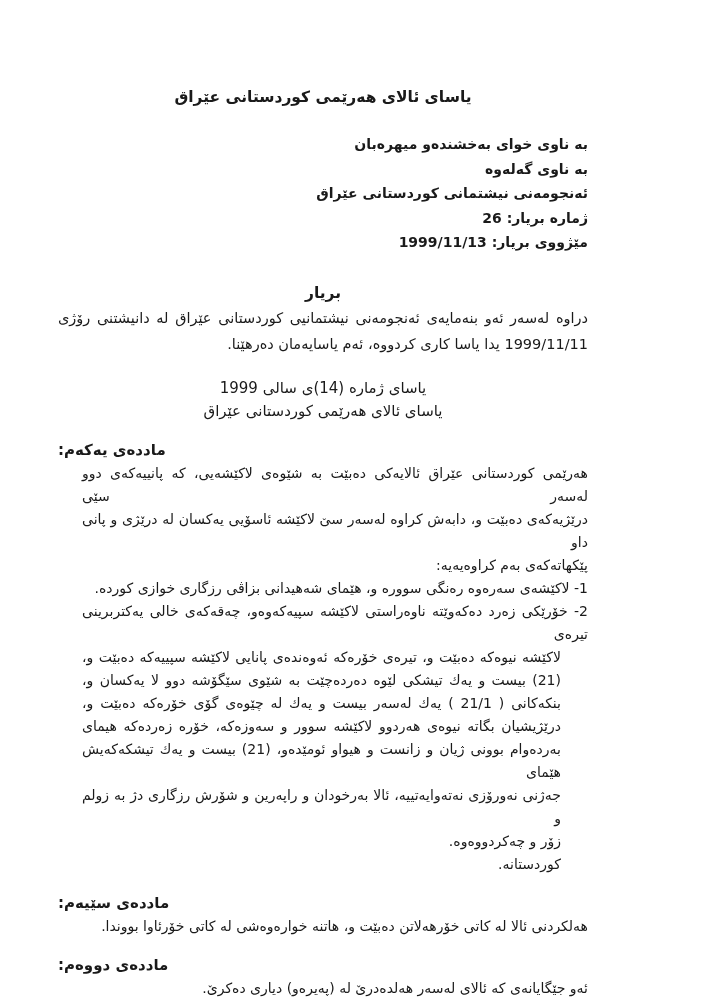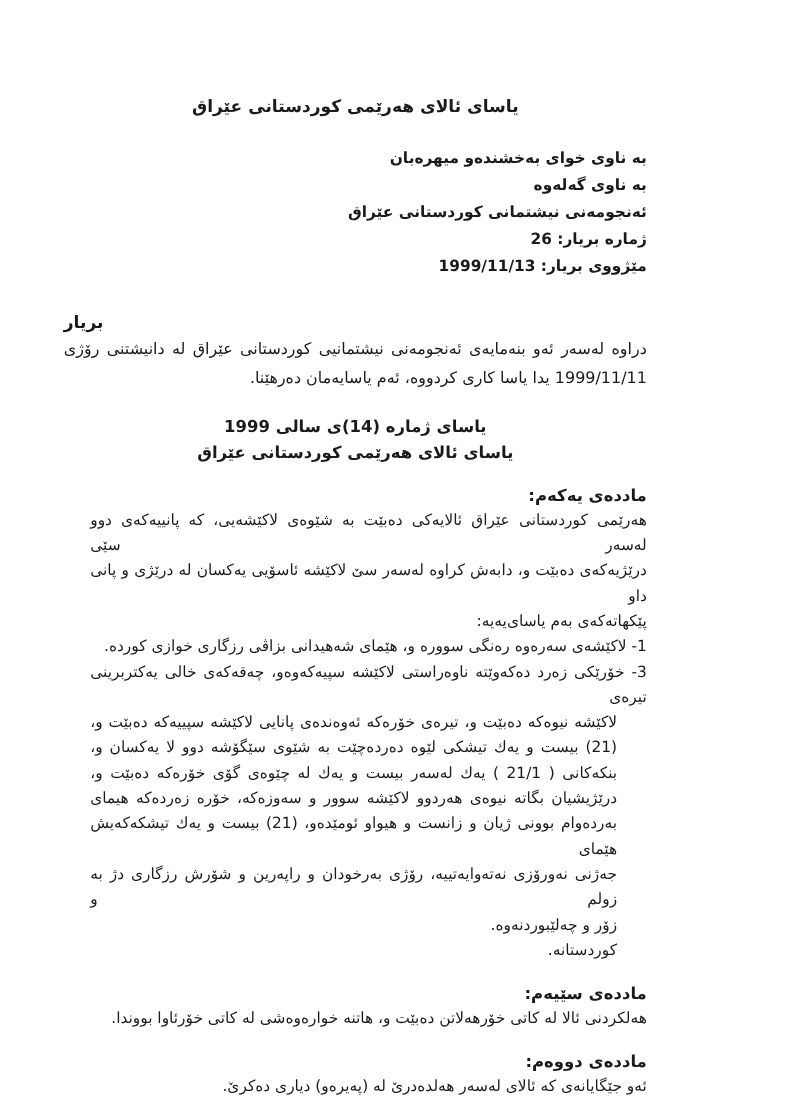--- a/index.html
+++ b/index.html
@@ -19,38 +19,38 @@
 
   .doc-title {
     font-size: 15.5px; font-weight: bold; text-align: center;
     line-height: 22px; margin-bottom: 24px;
   }
   .header-block div {
     font-size: 14px; font-weight: bold; 
     line-height: 24.5px;
   }
   .decision-heading {
-    font-size: 15.5px; font-weight: bold; text-align: left;
+    font-size: 15.5px; font-weight: bold; text-align: center;
     margin-top: 27px; line-height: 23px;
   }
   .para { font-size: 14.5px; }
   .para .ln { line-height: 26.5px; }
 
   .jl { text-align: justify; text-align-last: justify; }
   .rl { text-align: center; text-align-last: right; }
 
   .law-title-block { margin-top: 19px; }
   .law-title-block div {
-    font-size: 15px; font-weight: bold; text-align: center;
+    font-size: 15px; font-weight: normal; text-align: center;
     line-height: 23px;
   }
 
   .article { font-size: 14px; }
   .article .heading {
-    font-size: 15px; font-weight: bold; text-align: right;
+    font-size: 15px; font-weight: bold; text-align: left;
     line-height: 23px; margin-top: 16px;
   }
   .article .ln { line-height: 23px; margin-left: 24px; }
 
   .item { padding-right: 27px; }
   .item .first { margin-right: -27px; }
 </style>
 </head>
 <body>
 
@@ -75,36 +75,36 @@
 
   <div class="law-title-block">
     <div>ياساى ژماره (14)ى سالى 1999</div>
     <div>ياساى ئالاى هه‌رێمى كوردستانى عێراق</div>
   </div>
 
   <div class="article">
     <div class="heading">مادده‌ى يه‌كه‌م:</div>
     <div class="ln jl">هه‌رێمى كوردستانى عێراق ئالايه‌كى ده‌بێت به شێوه‌ى لاكێشه‌يى، كه پانييه‌كه‌ى دوو له‌سه‌ر سێى</div>
     <div class="ln jl">درێژيه‌كه‌ى ده‌بێت و، دابه‌ش كراوه له‌سه‌ر سێ لاكێشه ئاسۆيى يه‌كسان له درێژى و پانى داو</div>
-    <div class="ln rl">پێكهاته‌كه‌ى به‌م ياساى‌يه‌يه:</div>
+    <div class="ln rl">پێكهاته‌كه‌ى به‌م كراوه‌يه‌يه:</div>
 
     <div class="item">
       <div class="ln rl first">1- لاكێشه‌ى سه‌ره‌وه ره‌نگى سووره و، هێماى شه‌هيدانى بزاڤى رزگارى خوازى كورده.</div>
     </div>
 
 
     <div class="item">
-      <div class="ln jl first">3- خۆرێكى زه‌رد ده‌كه‌وێته ناوه‌راستى لاكێشه سپيه‌كه‌وه‌و، چه‌قه‌كه‌ى خالى يه‌كتربرينى تيره‌ى</div>
+      <div class="ln jl first">2- خۆرێكى زه‌رد ده‌كه‌وێته ناوه‌راستى لاكێشه سپيه‌كه‌وه‌و، چه‌قه‌كه‌ى خالى يه‌كتربرينى تيره‌ى</div>
       <div class="ln jl">لاكێشه نيوه‌كه ده‌بێت و، تيره‌ى خۆره‌كه ئه‌وه‌نده‌ى پانايى لاكێشه سپييه‌كه ده‌بێت و،</div>
       <div class="ln jl">(21) بيست و يه‌ك تيشكى لێوه ده‌رده‌چێت به شێوى سێگۆشه دوو لا يه‌كسان و،</div>
       <div class="ln jl">بنكه‌كانى ( 21/1 ) يه‌ك له‌سه‌ر بيست و يه‌ك له چێوه‌ى گۆى خۆره‌كه ده‌بێت و،</div>
       <div class="ln jl">درێژيشيان بگاته نيوه‌ى هه‌ردوو لاكێشه سوور و سه‌وزه‌كه، خۆره زه‌رده‌كه هيماى</div>
       <div class="ln jl">به‌رده‌وام بوونى ژيان و زانست و هيواو ئومێده‌و، (21) بيست و يه‌ك تيشكه‌كه‌يش هێماى</div>
-      <div class="ln jl">جه‌ژنى نه‌ورۆزى نه‌ته‌وايه‌تييه، رۆژى به‌رخودان و راپه‌رين و شۆرش رزگارى دژ به زولم و</div>
-      <div class="ln rl">زۆر و چه‌لێبوردنه‌وه.</div>
+      <div class="ln jl">جه‌ژنى نه‌ورۆزى نه‌ته‌وايه‌تييه، ئالا به‌رخودان و راپه‌رين و شۆرش رزگارى دژ به زولم و</div>
+      <div class="ln rl">زۆر و چه‌كردووه‌وه.</div>
     </div>
 
     <div class="item">
       <div class="ln rl">كوردستانه.</div>
     </div>
   </div>
 
   <div class="article">
     <div class="heading">مادده‌ى سێيه‌م:</div>
     <div class="ln rl">هه‌لكردنى ئالا له كاتى خۆرهه‌لاتن ده‌بێت و، هاتنه خواره‌وه‌شى له كاتى خۆرئاوا بووندا.</div>

